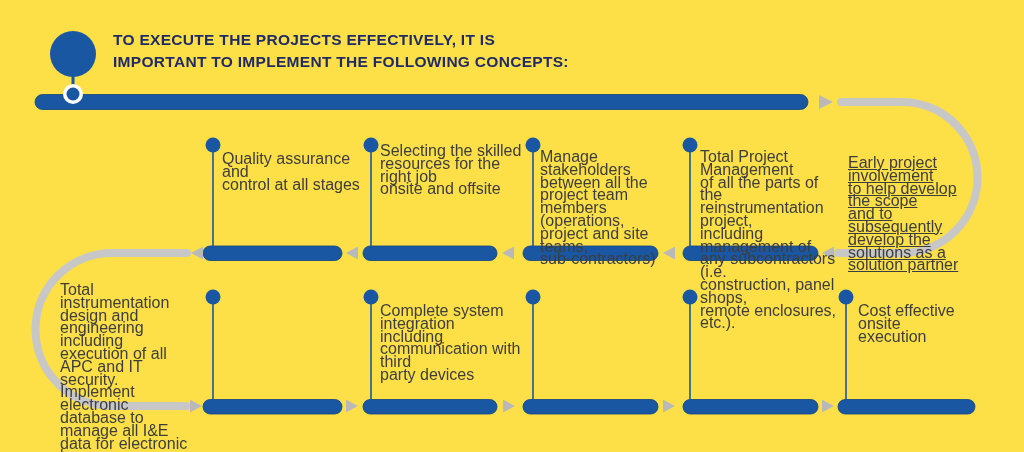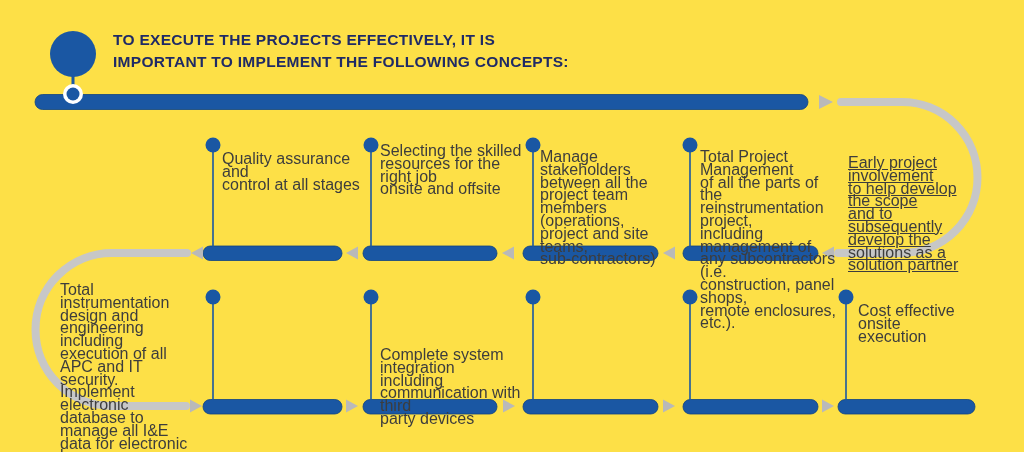--- a/index.html
+++ b/index.html
@@ -18,21 +18,21 @@
     font-size:16px;line-height:12.8px;color:var(--text_color);
     white-space:pre-line;
   }
   .n-top0{left:222px;top:153px;}
   .n-top1{left:380px;top:137px;margin-top:8px;}
   .n-top2{left:540px;top:151px;}
   .n-top3{left:700px;top:151px;}
   .n-right{left:848px;top:157px;width:130px;text-decoration:underline;}
   .n-left{left:60px;top:284px;width:132px;}
   .n-bot0{left:222px;top:305px;}
-  .n-bot1{left:380px;top:305px;margin-top:44px;}
+  .n-bot1{left:380px;top:305px;}
   .n-bot2{left:540px;top:303px;}
   .n-bot3{left:700px;top:303px;}
   .n-bot4{left:858px;top:305px;}
   .bar{fill:var(--blue);stroke:var(--blue_edge);stroke-width:.8;}
   .dot{fill:var(--blue);}
   .stem{stroke:var(--blue);stroke-width:1.6;}
   .gray-path{fill:none;stroke:var(--gray_line);stroke-width:8;stroke-linecap:round;}
   .arrow{fill:var(--gray_arrow);}
   .marker{fill:var(--blue);}
   .ring{fill:#ffffff;}

